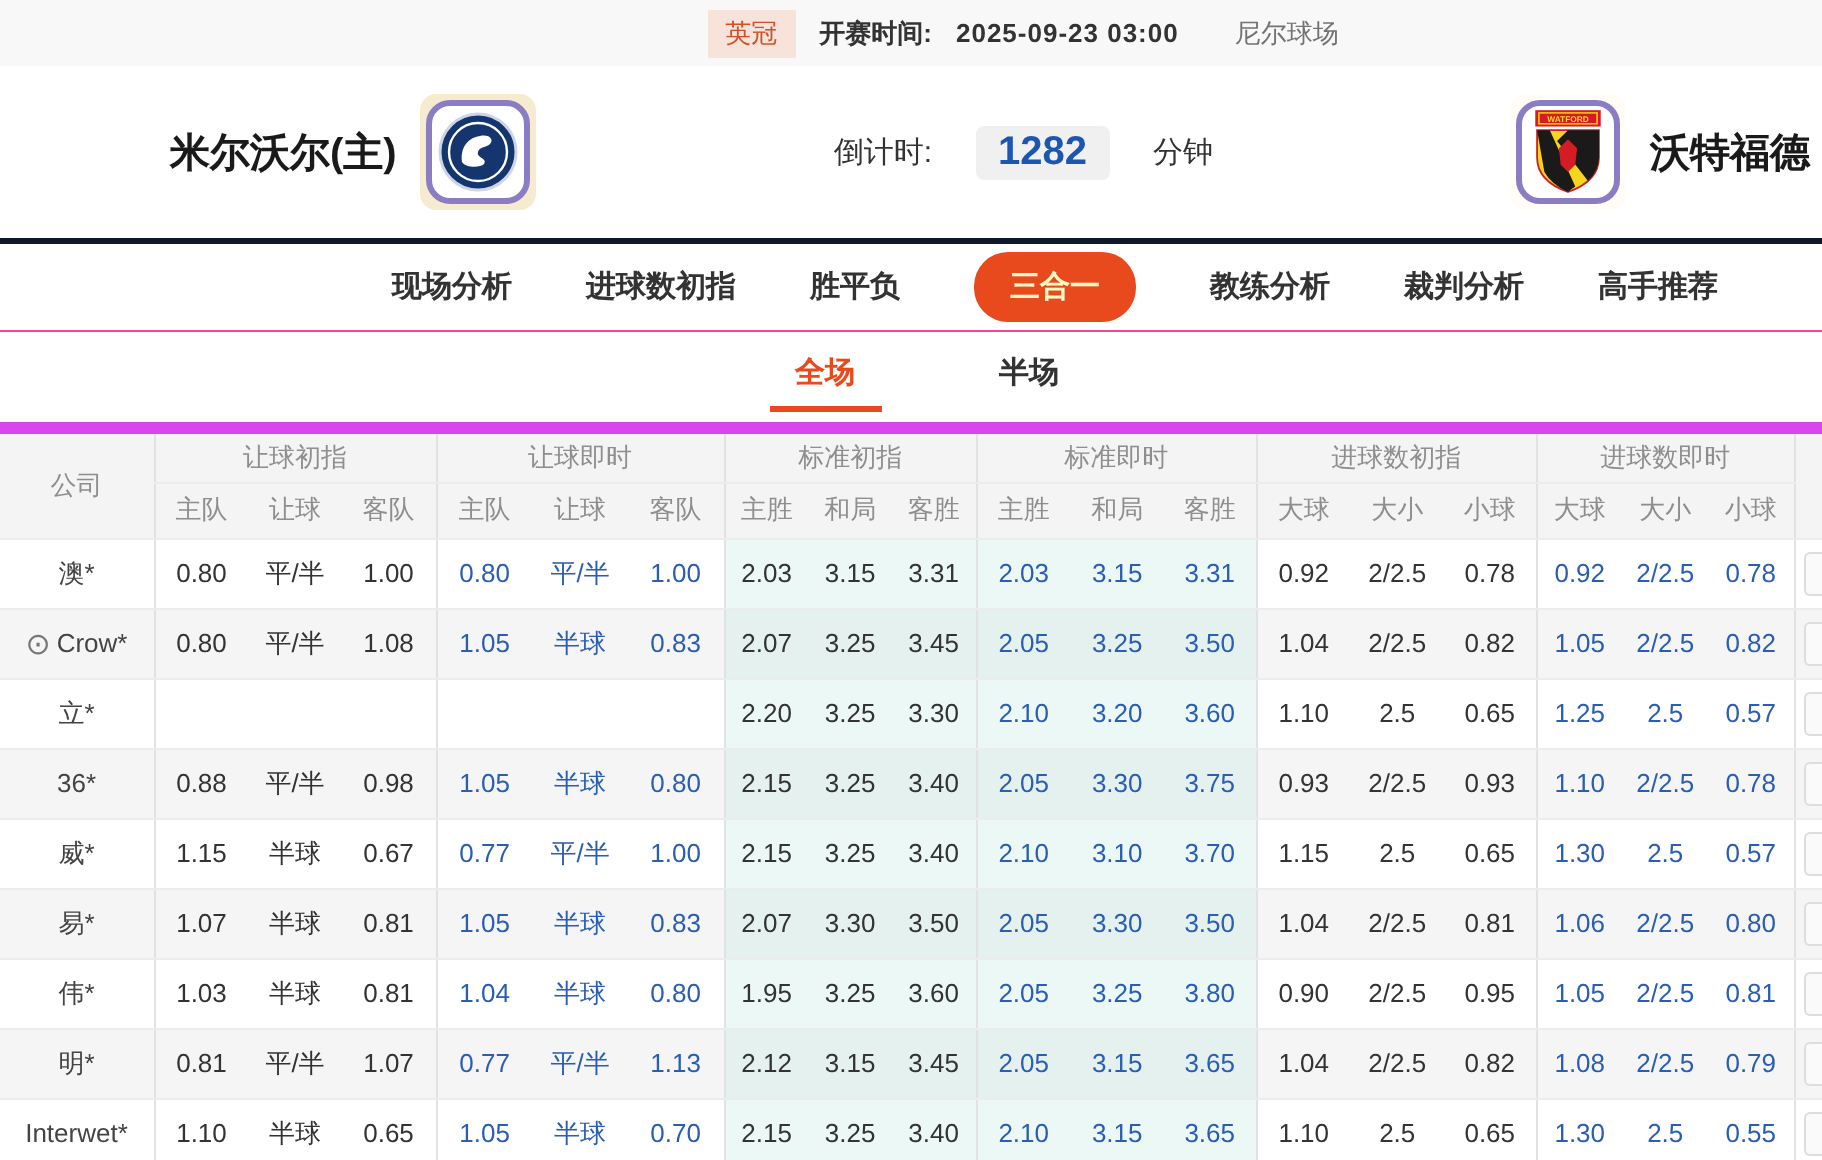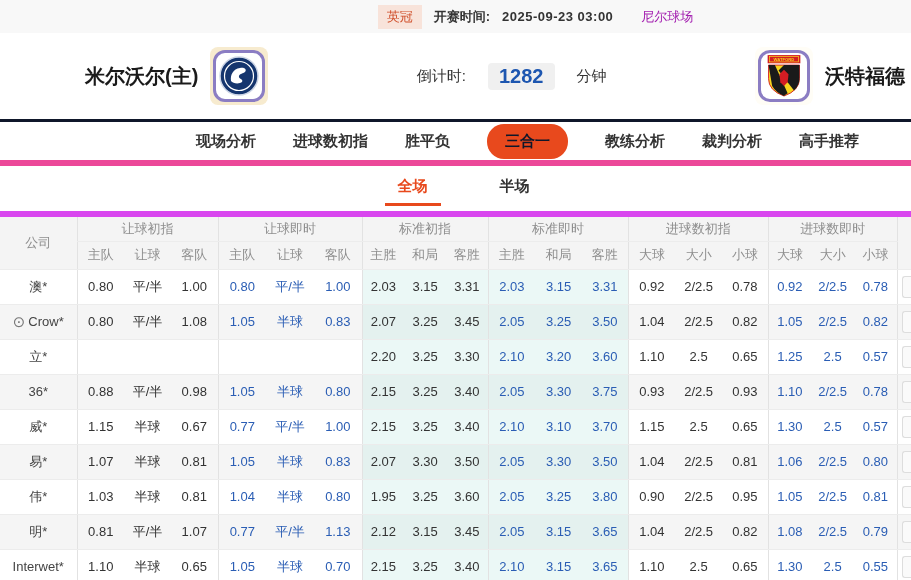--- a/index.html
+++ b/index.html
@@ -1,45 +1,45 @@
 <!DOCTYPE html>
 <html lang="zh"><head>
 <meta charset="utf-8">
 <style>
   * { box-sizing: border-box; margin: 0; padding: 0; }
   html,body { width:911px; height:580px; overflow:hidden; background:#fff;
     font-family:"Liberation Sans","DejaVu Sans",sans-serif; color:#333; }
 
   
   .topbar { height:33px; background:#f8f8f8; display:flex; align-items:center; justify-content:center; }
-  .topbar-inner { display:flex; align-items:center; gap:12px; position:relative; left:80px; font-size:13px; }
+  .topbar-inner { display:flex; align-items:center; gap:12px; position:relative; left:56px; font-size:13px; }
   .league-badge { background:#f8e3da; color:#d0502c; padding:3px 9px; font-size:13px; }
   .kick-label, .kick-time { font-weight:bold; color:#333; }
   .kick-time { letter-spacing:0.5px; }
-  .venue { color:#a21caf; margin-left:16px; }
+  .venue { color:#737373; margin-left:16px; }
 
   
   .match-header { height:89px; background:#fff; display:flex; align-items:center;
     justify-content:space-between; padding:0 6px 0 85px; border-bottom:3px solid #0f172a;}
   .team { display:flex; align-items:center; gap:12px; }
   .team-name { font-size:20px; font-weight:bold; color:#1a1a1a; white-space:nowrap; }
   .logo-tile { width:58px; height:58px; border-radius:8px; display:flex; align-items:center; justify-content:center; }
   .logo-tile.home { background:#f7ebcf; }
   .logo-tile.away { background:#fffdf6; }
   .logo-frame { width:52px; height:52px; border:3px solid #8b7dc3; border-radius:12px; background:#fff;
     display:flex; align-items:center; justify-content:center; }
   .countdown { display:flex; align-items:center; gap:22px; font-size:15px; }
   .countdown-value { font-size:20px; font-weight:bold; color:#1d56b0; background:#f0f0f0;
     padding:2px 11px; border-radius:4px; }
 
   
-  .nav { height:44px; border-bottom:6px solid #ec4899; display:flex; align-items:center; justify-content:center; }
+  .nav { height:44px; border-bottom:1px solid #ec4899; display:flex; align-items:center; justify-content:center; }
   .nav-inner { display:flex; align-items:center; gap:37px; position:relative; left:72px; }
   .tab { font-size:15px; font-weight:bold; color:#333; cursor:pointer; white-space:nowrap; }
-  .tab.active { background:#e8491d; color:#0f172a; padding:8px 18px; border-radius:17px; }
+  .tab.active { background:#e8491d; color:#fef9c3; padding:8px 18px; border-radius:17px; }
 
   
   .subnav { height:45px; display:flex; align-items:flex-start; justify-content:center; }
   .subnav-inner { display:flex; gap:46px; position:relative; left:8px; }
   .sub-tab { font-size:15px; font-weight:bold; color:#333; padding:11px 13px 10px; cursor:pointer; }
   .sub-tab.active { color:#e8491d; border-bottom:3px solid #e8491d; padding-bottom:7px; }
 
   
   table { border-collapse:collapse; table-layout:fixed; width:911px; font-size:13px; }
   th, td { text-align:center; padding:0; white-space:nowrap; overflow:hidden;

